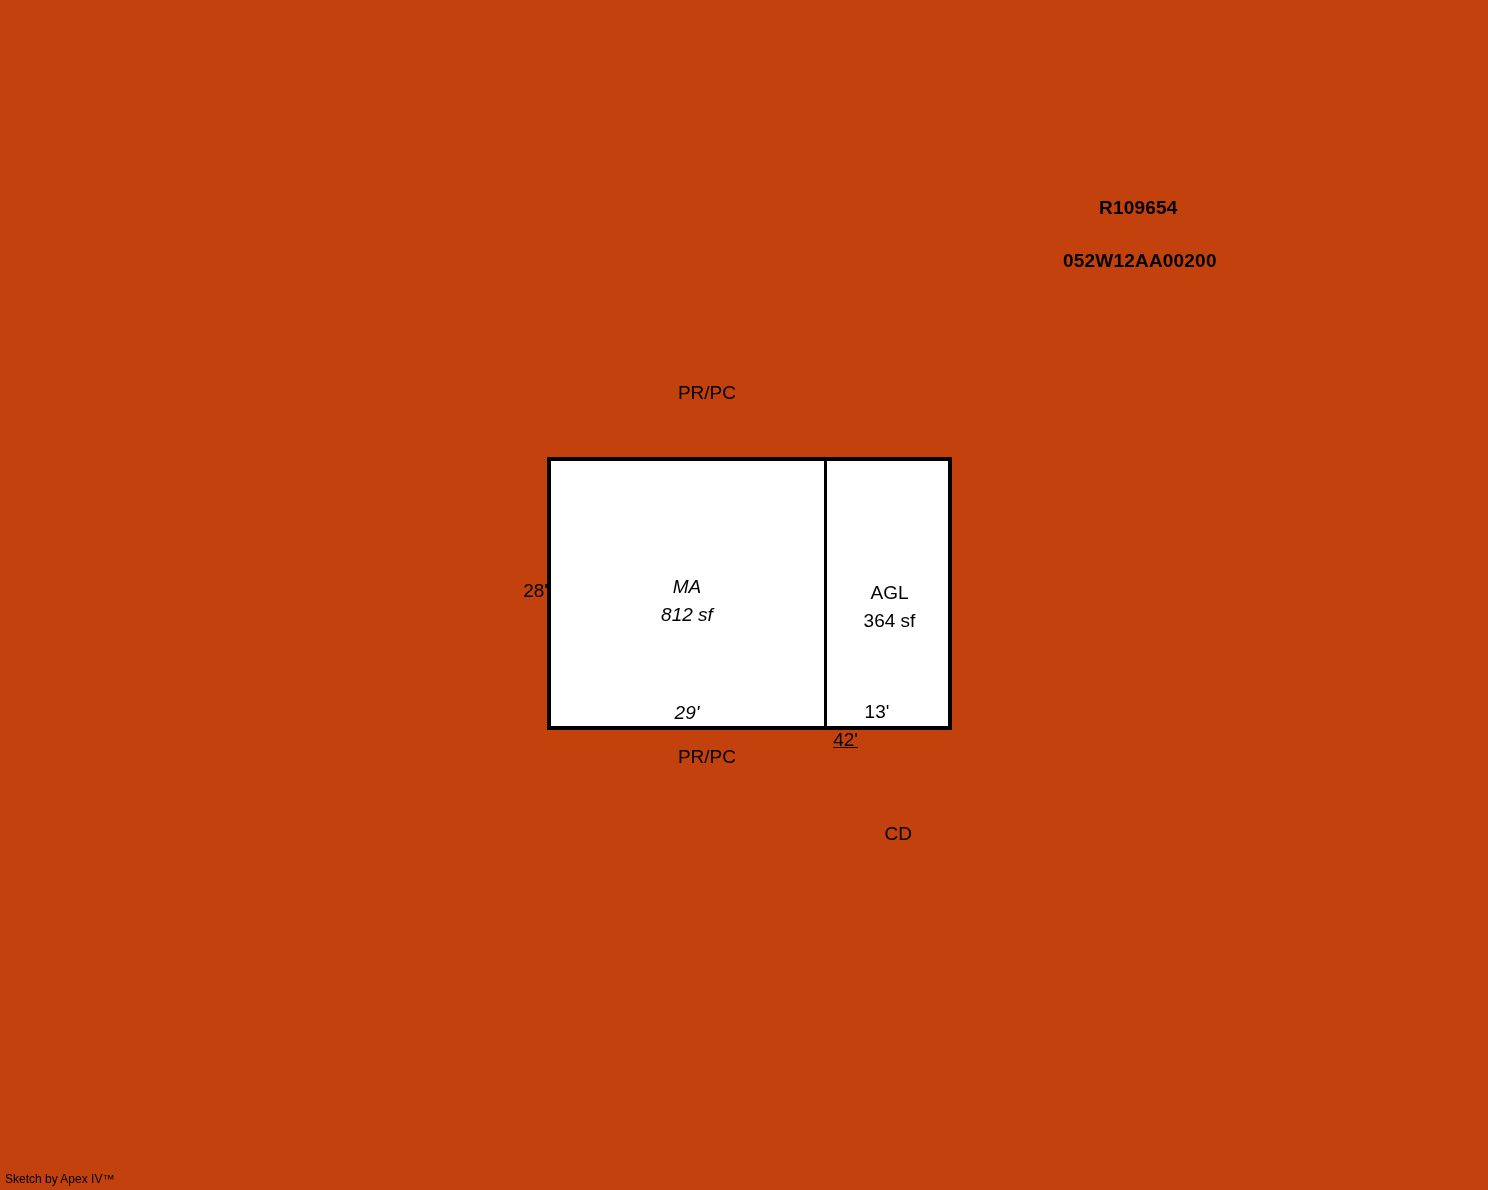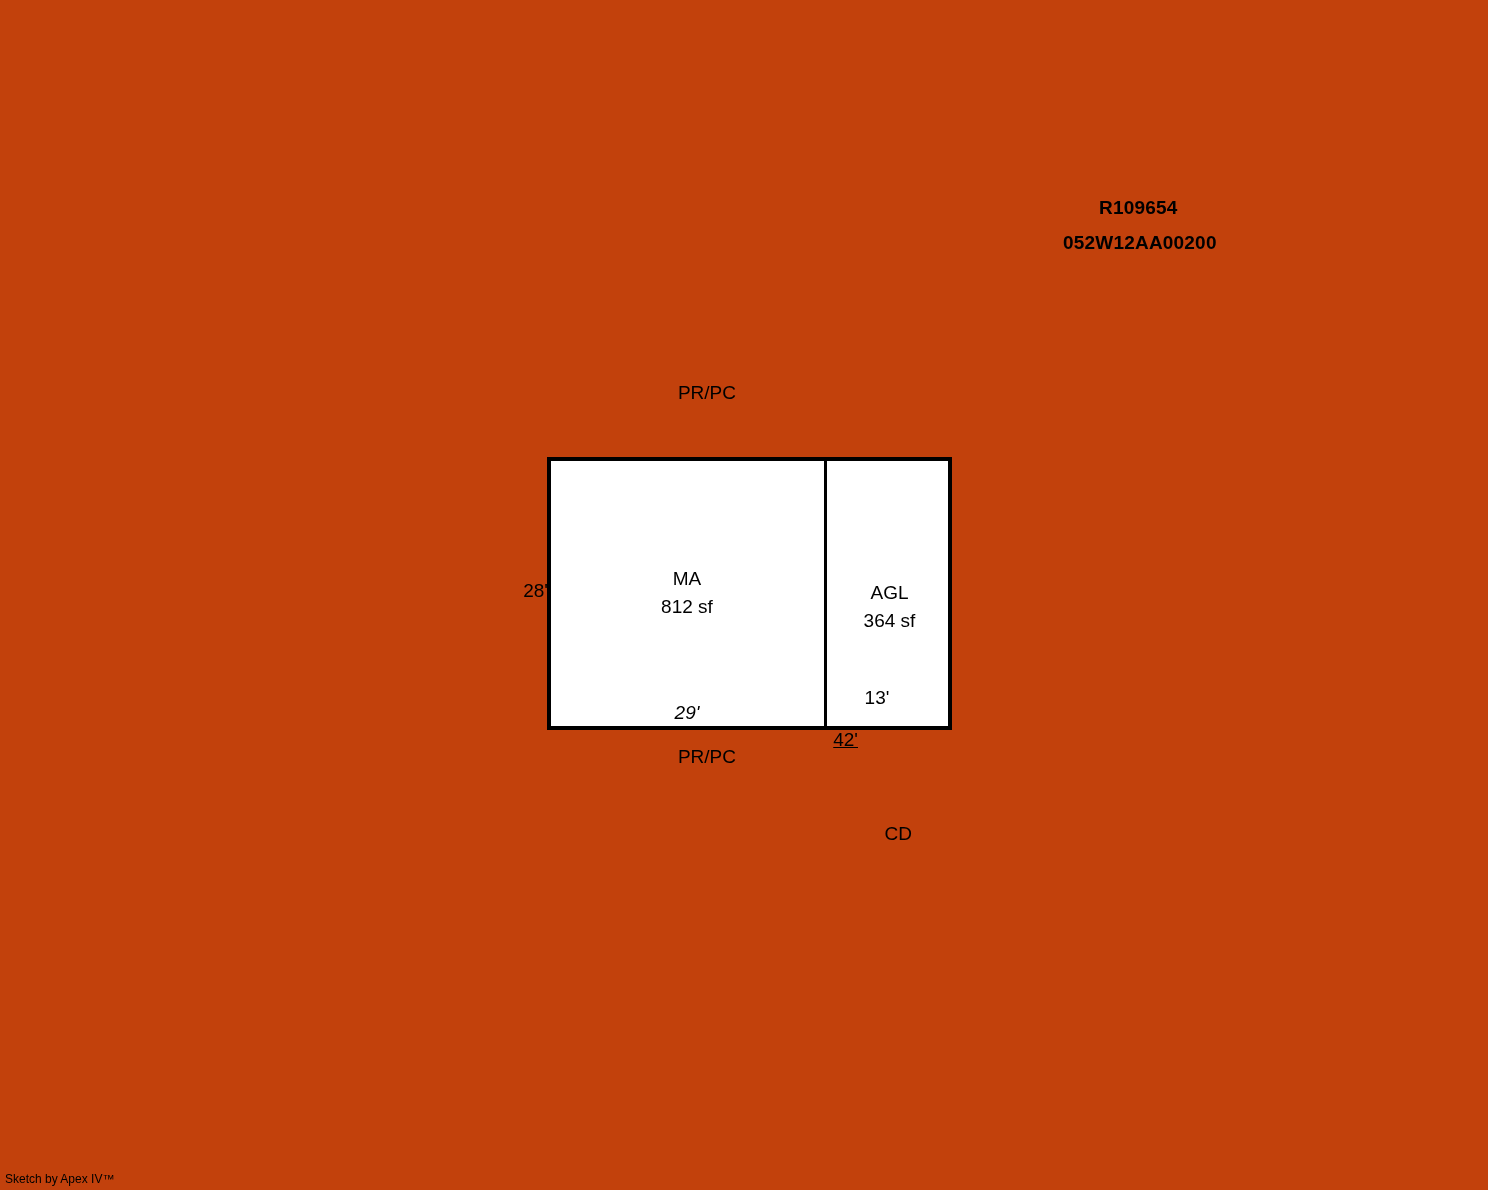--- a/index.html
+++ b/index.html
@@ -20,21 +20,21 @@
   }
   .hdr {
     position: absolute;
     font-weight: bold;
     font-size: 19px;
     letter-spacing: 0.2px;
     white-space: nowrap;
     color: #000;
   }
   #parcel-id { top: 197px; left: 1099px; }
-  #account-id { top: 232px; left: 1063px; }
+  #account-id { top: 250px; left: 1063px; }
 
   .sketch-label {
     position: absolute;
     font-size: 19px;
     white-space: nowrap;
     color: #000;
     text-align: right;
   }
 
   
@@ -66,32 +66,32 @@
 
   
   .area-block {
     position: absolute;
     text-align: center;
     font-size: 19px;
     line-height: 28px;
     color: #000;
     white-space: nowrap;
   }
-  #ma-block { left: 60px; top: 108px; width: 160px; }
+  #ma-block { left: 60px; top: 116px; width: 160px; font-style: italic; }
   #agl-block { left: 285px; top: 122px; width: 115px; }
 
   .dim-inner {
     position: absolute;
     font-size: 19px;
     color: #000;
     white-space: nowrap;
     text-align: center;
   }
   #dim-29 { left: 110px; top: 245px; width: 60px; font-style: italic; }
-  #dim-13 { left: 300px; top: 230px; width: 60px; }
+  #dim-13 { left: 300px; top: 244px; width: 60px; }
 
   
   #label-top      { left: 656px; top: 382px; width: 80px; }
   #label-left-28  { left: 508px; top: 580px; width: 40px; text-align: right; }
   #label-bottom-prpc { left: 656px; top: 746px; width: 80px; }
   #label-bottom-42   { left: 812px; top: 729px; width: 46px; text-decoration: underline; }
   #label-cd       { left: 866px; top: 823px; width: 46px; }
 
   #footer-credit {
     position: absolute;

